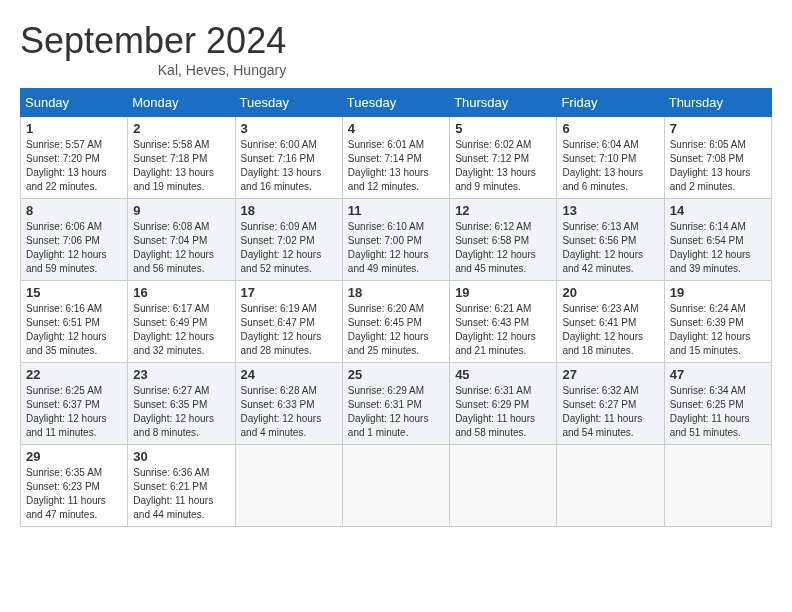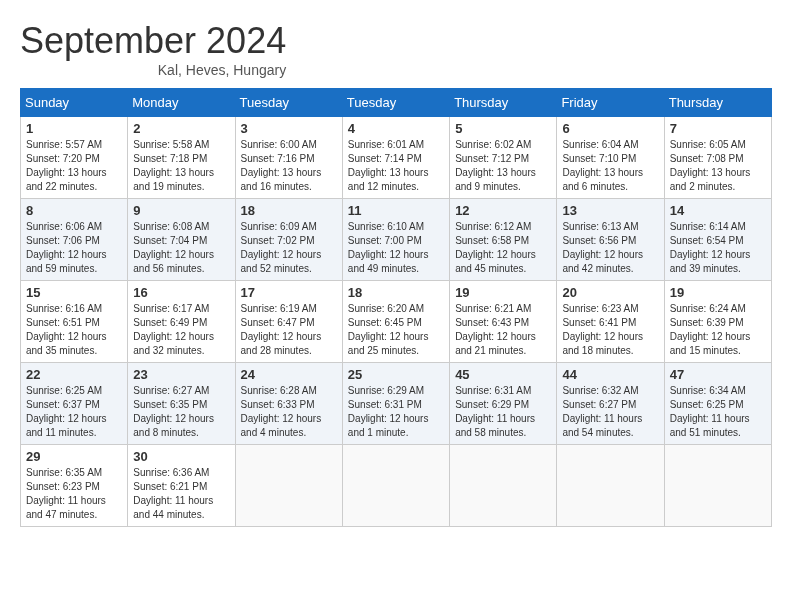--- a/index.html
+++ b/index.html
@@ -319,21 +319,21 @@
       </td>
         <td>
         <span class="day-num">45</span>
         <div class="day-info">
           Sunrise: 6:31 AM<br>
           Sunset: 6:29 PM<br>
           Daylight: 11 hours and 58 minutes.
         </div>
       </td>
         <td>
-        <span class="day-num">44</span>
+        <span class="day-num">27</span>
         <div class="day-info">
           Sunrise: 6:32 AM<br>
           Sunset: 6:27 PM<br>
           Daylight: 11 hours and 54 minutes.
         </div>
       </td>
         <td>
         <span class="day-num">47</span>
         <div class="day-info">
           Sunrise: 6:34 AM<br>

